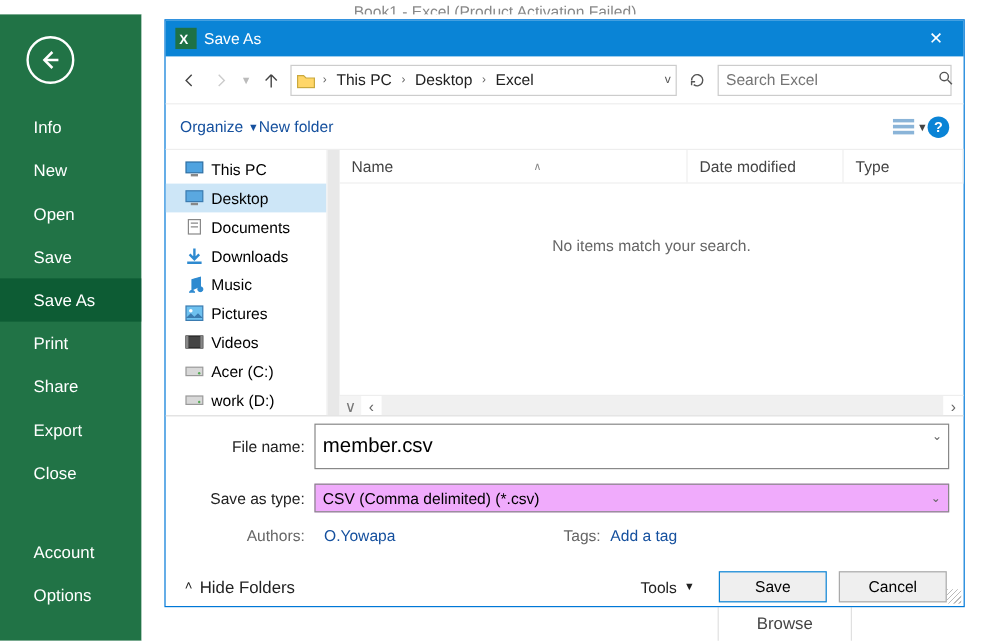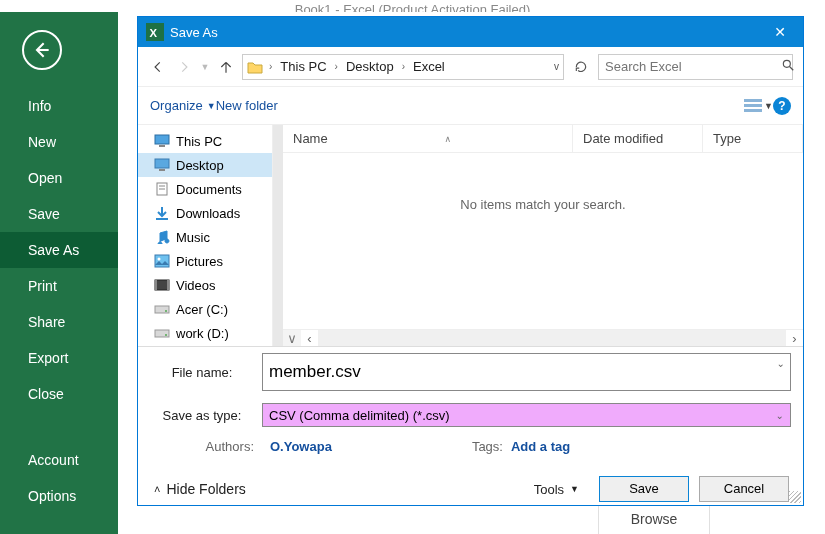--- a/index.html
+++ b/index.html
@@ -70,30 +70,30 @@
   .col.type { width:100px;}
   .col .sort { font-size:9px; color:#888;}
   .filelist-body { flex:1; display:flex; align-items:flex-start; justify-content:center; color:#666; padding-top:16px; font-size:13px;}
   .hscroll-row { display:flex; align-items:center; height:17px; border-top:1px solid #eee; margin-top:auto;}
   .hscroll-row .expand { width:18px; text-align:center; color:#777; background:#f4f4f4; height:100%; line-height:17px; cursor:pointer;}
   .hscroll-track { flex:1; position:relative; background:#f0f0f0; height:100%;}
   .hscroll-left, .hscroll-right { width:17px; text-align:center; color:#666; cursor:pointer;}
 
   
   .formrow { display:flex; align-items:center; padding: 6px 12px; }
-  .formrow .lbl { width:112px; text-align:center; padding-right:8px; color:#222;}
+  .formrow .lbl { width:112px; text-align:right; padding-right:8px; color:#222;}
   .fn-input { flex:1; height:38px; border:1px solid #888; padding:0 6px; font-size:17px; }
   .fn-wrap { flex:1; position:relative; display:flex;}
   .fn-wrap .drop { position:absolute; right:6px; top:5px; color:#666; font-size:10px; cursor:pointer;}
   .type-select { flex:1; height:24px; border:1px solid #888; background:#f0abfc; padding:0 6px; font-size:13px; display:flex; align-items:center;}
   .type-select .drop { margin-left:auto; color:#666; font-size:10px; cursor:pointer;}
 
   .meta-row { display:flex; padding: 6px 12px; gap: 20px;}
   .meta-row .lbl { width:112px; text-align:right; padding-right:8px; color:#666;}
-  .meta-link { color:#15509e; cursor:pointer;font-weight:bold;}
+  .meta-link { color:#15509e; cursor:pointer;}
   .meta-group { display:flex; align-items:center; gap:8px;}
 
   
   .btnrow { display:flex; align-items:center; padding: 16px 14px 8px 8px; gap:10px;}
   .hide-folders { display:flex; align-items:center; gap:6px; color:#222; cursor:pointer; font-size:14px; padding-left:8px;}
   .hide-folders .caret { font-size:11px;}
   .btnrow .spacer { flex:1;}
   .tools-link { color:#222; display:flex; gap:6px; align-items:center; cursor:pointer; margin-right:10px;}
   .dlg-btn { width:90px; height:26px; border:1px solid #aaa; background:#efefef; text-align:center; line-height:24px; cursor:pointer; font-size:13px;}
   .dlg-btn.primary { border:1px solid #0a84d6;}

